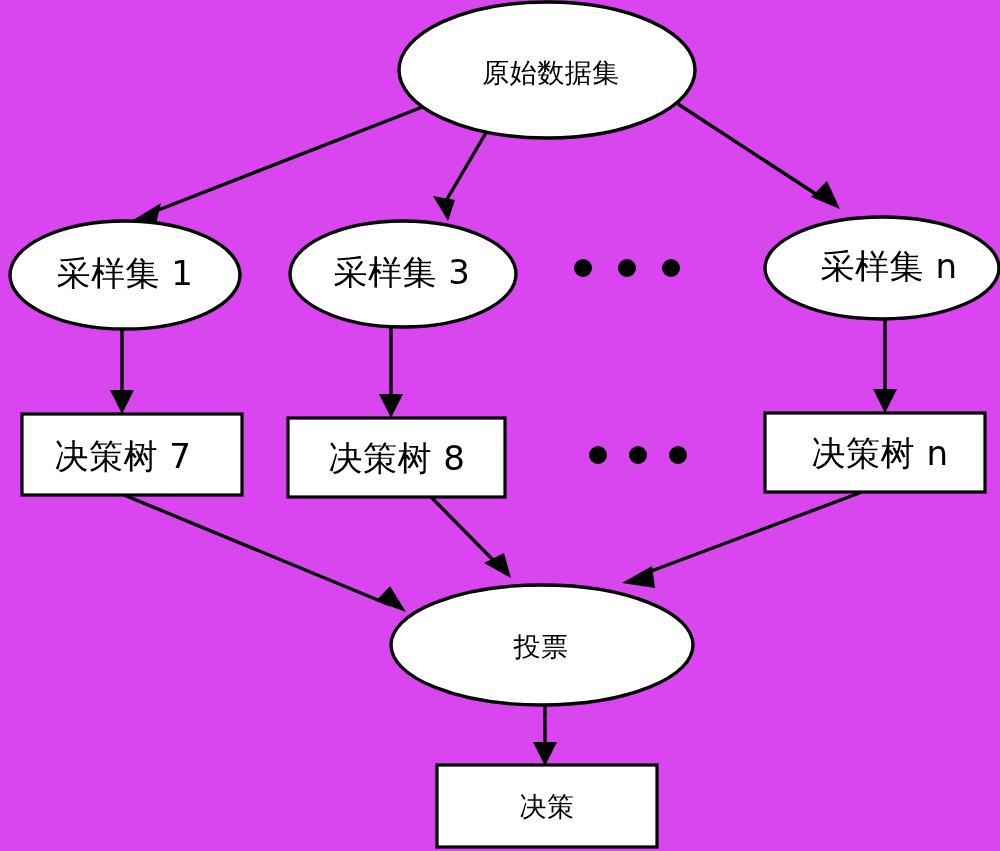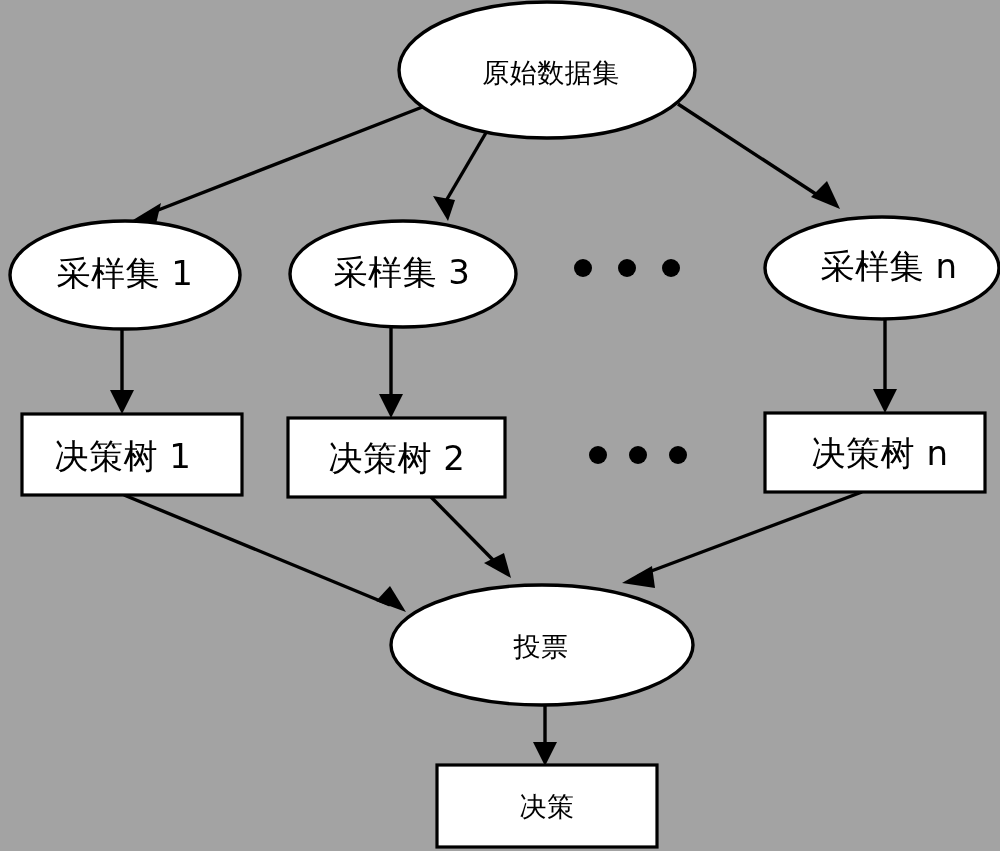--- a/index.html
+++ b/index.html
@@ -10,21 +10,21 @@
   body {
     width: 1000px;
     height: 851px;
     font-family: "DejaVu Sans", "Liberation Sans", sans-serif;
     overflow: hidden;
   }
   #diagram-root {
     position: relative;
     width: 1000px;
     height: 851px;
-    background: #a3a3a3;
+    background: #d946ef;
   }
   svg#diagram-canvas {
     position: absolute;
     left: 0;
     top: 0;
     width: 1000px;
     height: 851px;
   }
   .node-shape {
     fill: #ffffff;
@@ -153,23 +153,23 @@
   </svg>
 
   <div class="node-label" style="left:551px; top:72px;">原始数据集</div>
 
   <div class="node-label small" style="left:125px; top:273px;">采样集 1</div>
 
   <div class="node-label small" style="left:402px; top:272px;">采样集 3</div>
 
   <div class="node-label small" style="left:889px; top:266px;">采样集 n</div>
 
-  <div class="node-label small" style="left:123px; top:456px;">决策树 1</div>
+  <div class="node-label small" style="left:123px; top:456px;">决策树 7</div>
 
-  <div class="node-label small" style="left:397px; top:458px;">决策树 2</div>
+  <div class="node-label small" style="left:397px; top:458px;">决策树 8</div>
 
   <div class="node-label small" style="left:880px; top:453px;">决策树 n</div>
 
   <div class="node-label" style="left:541px; top:646px;text-align:right;">投票</div>
 
   <div class="node-label" style="left:547px; top:807px;font-family:Liberation Serif, serif;">决策</div>
 
 </div>
 
 </body></html>

